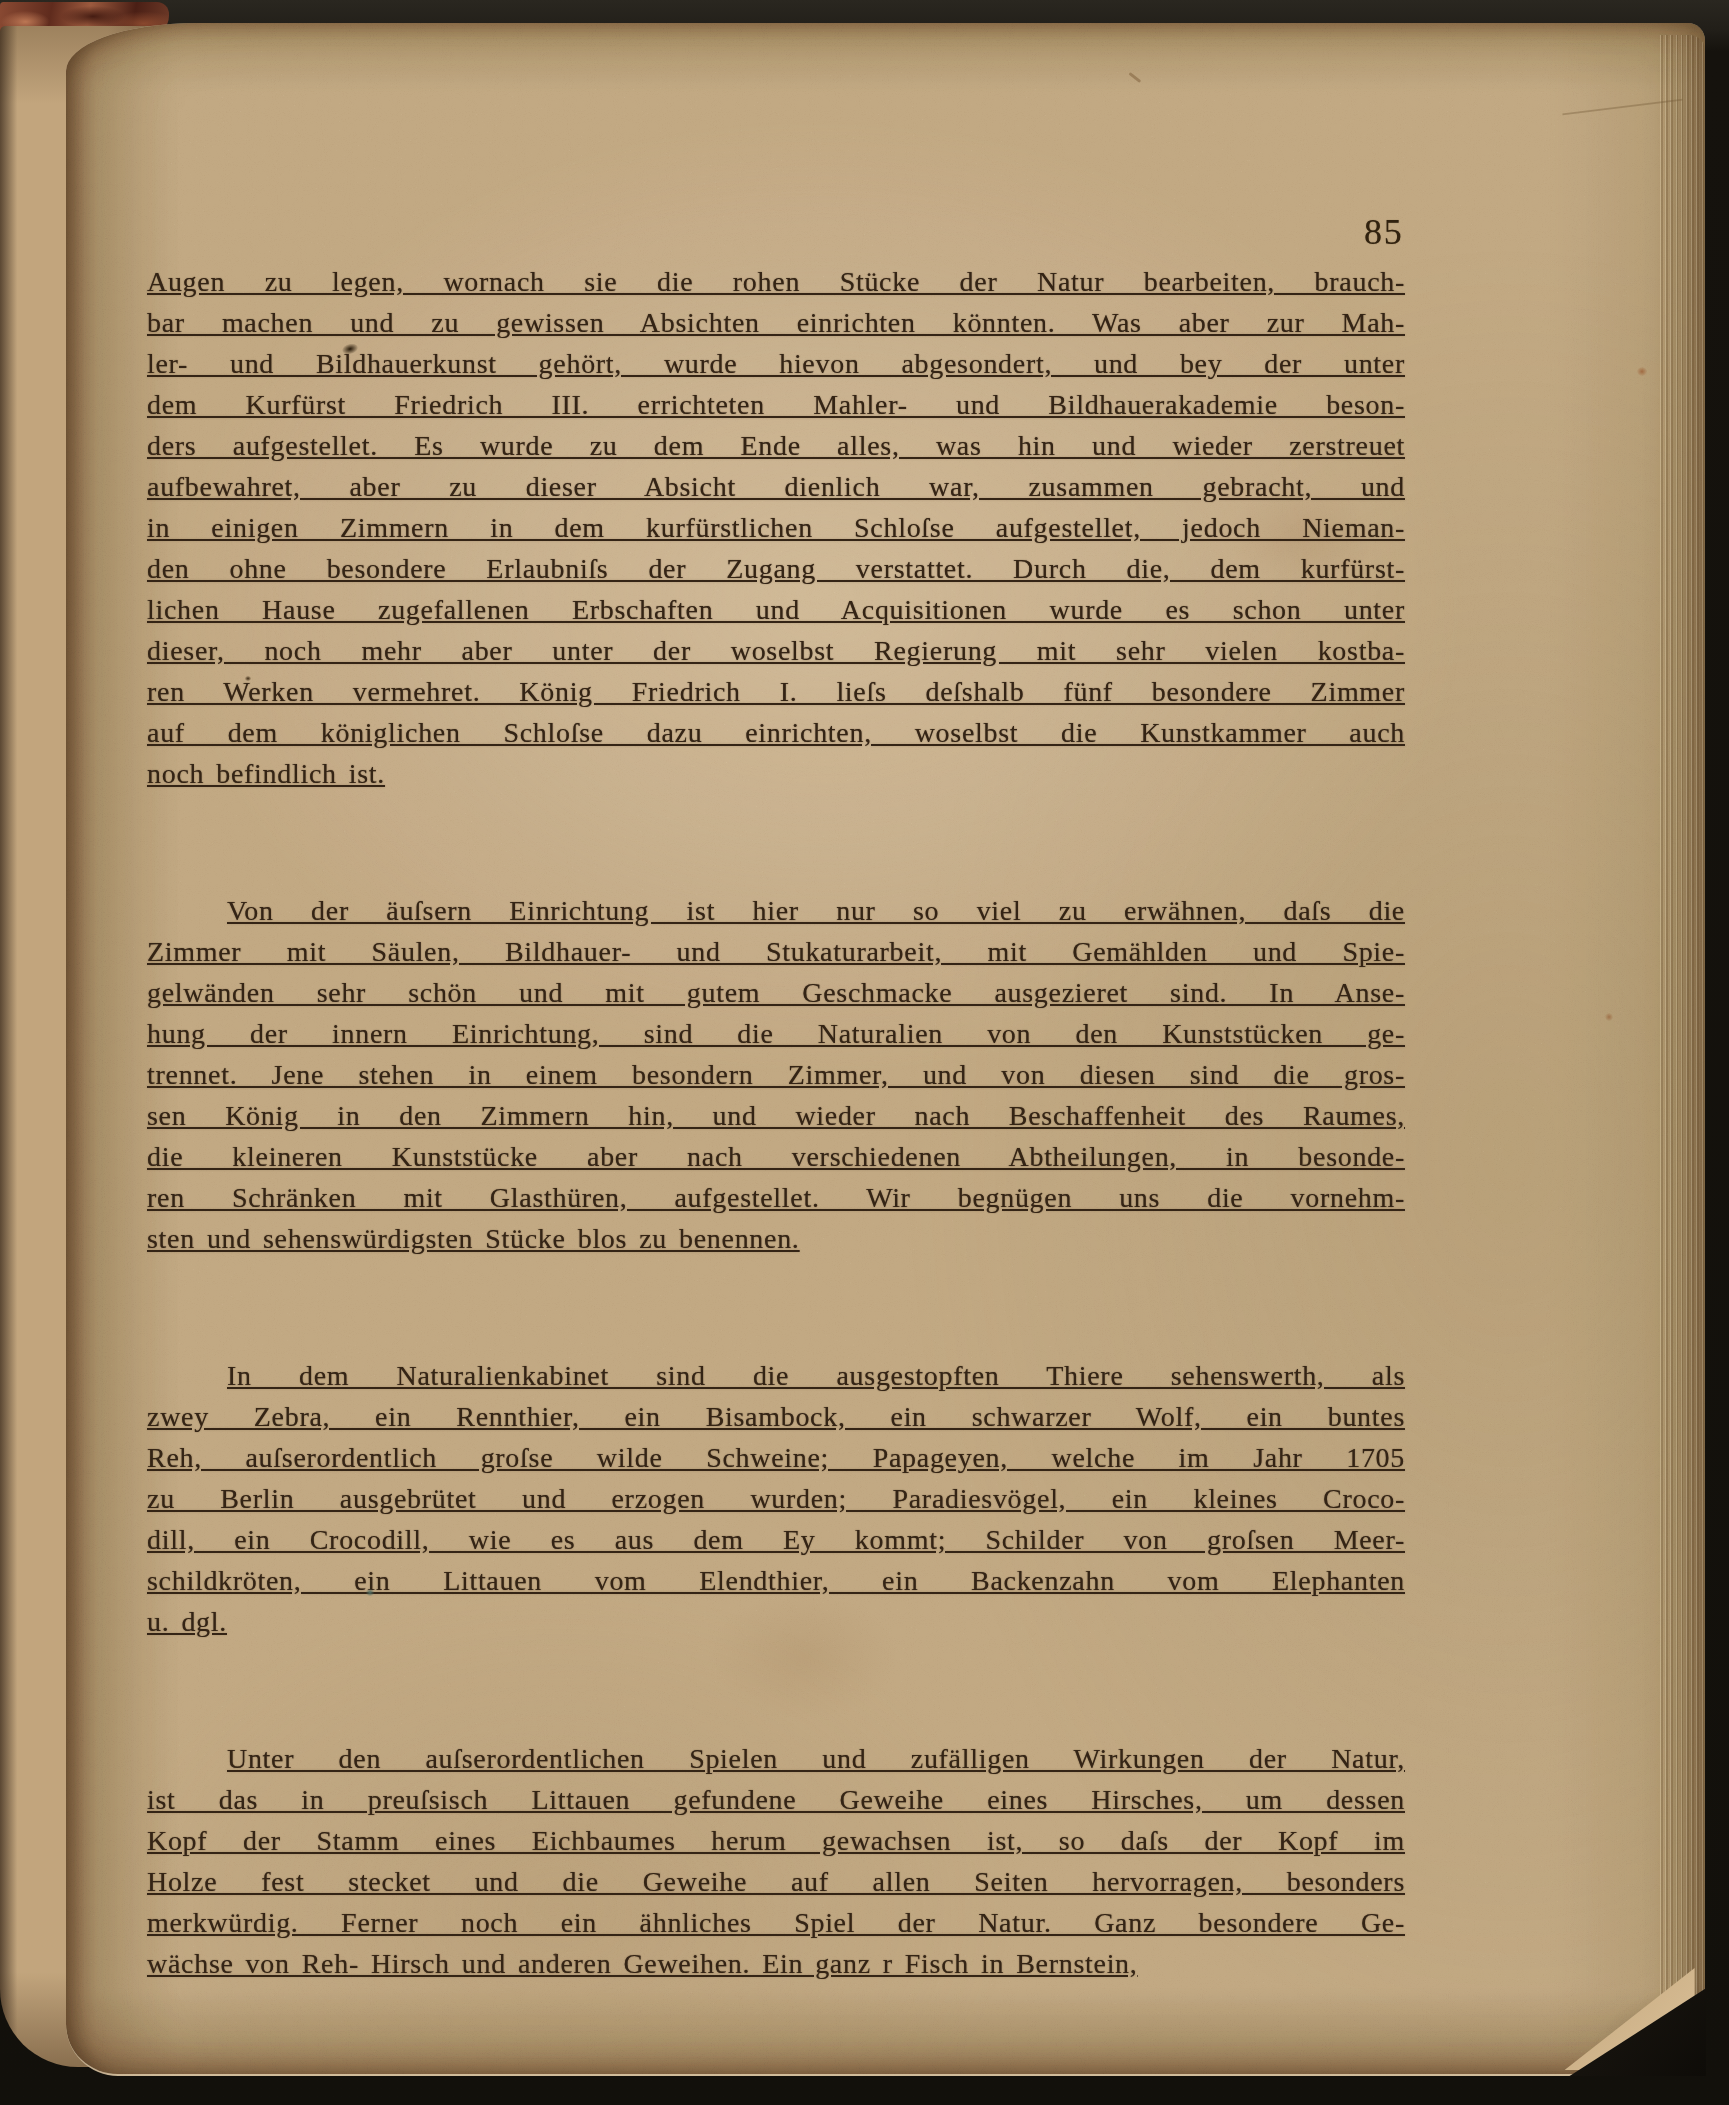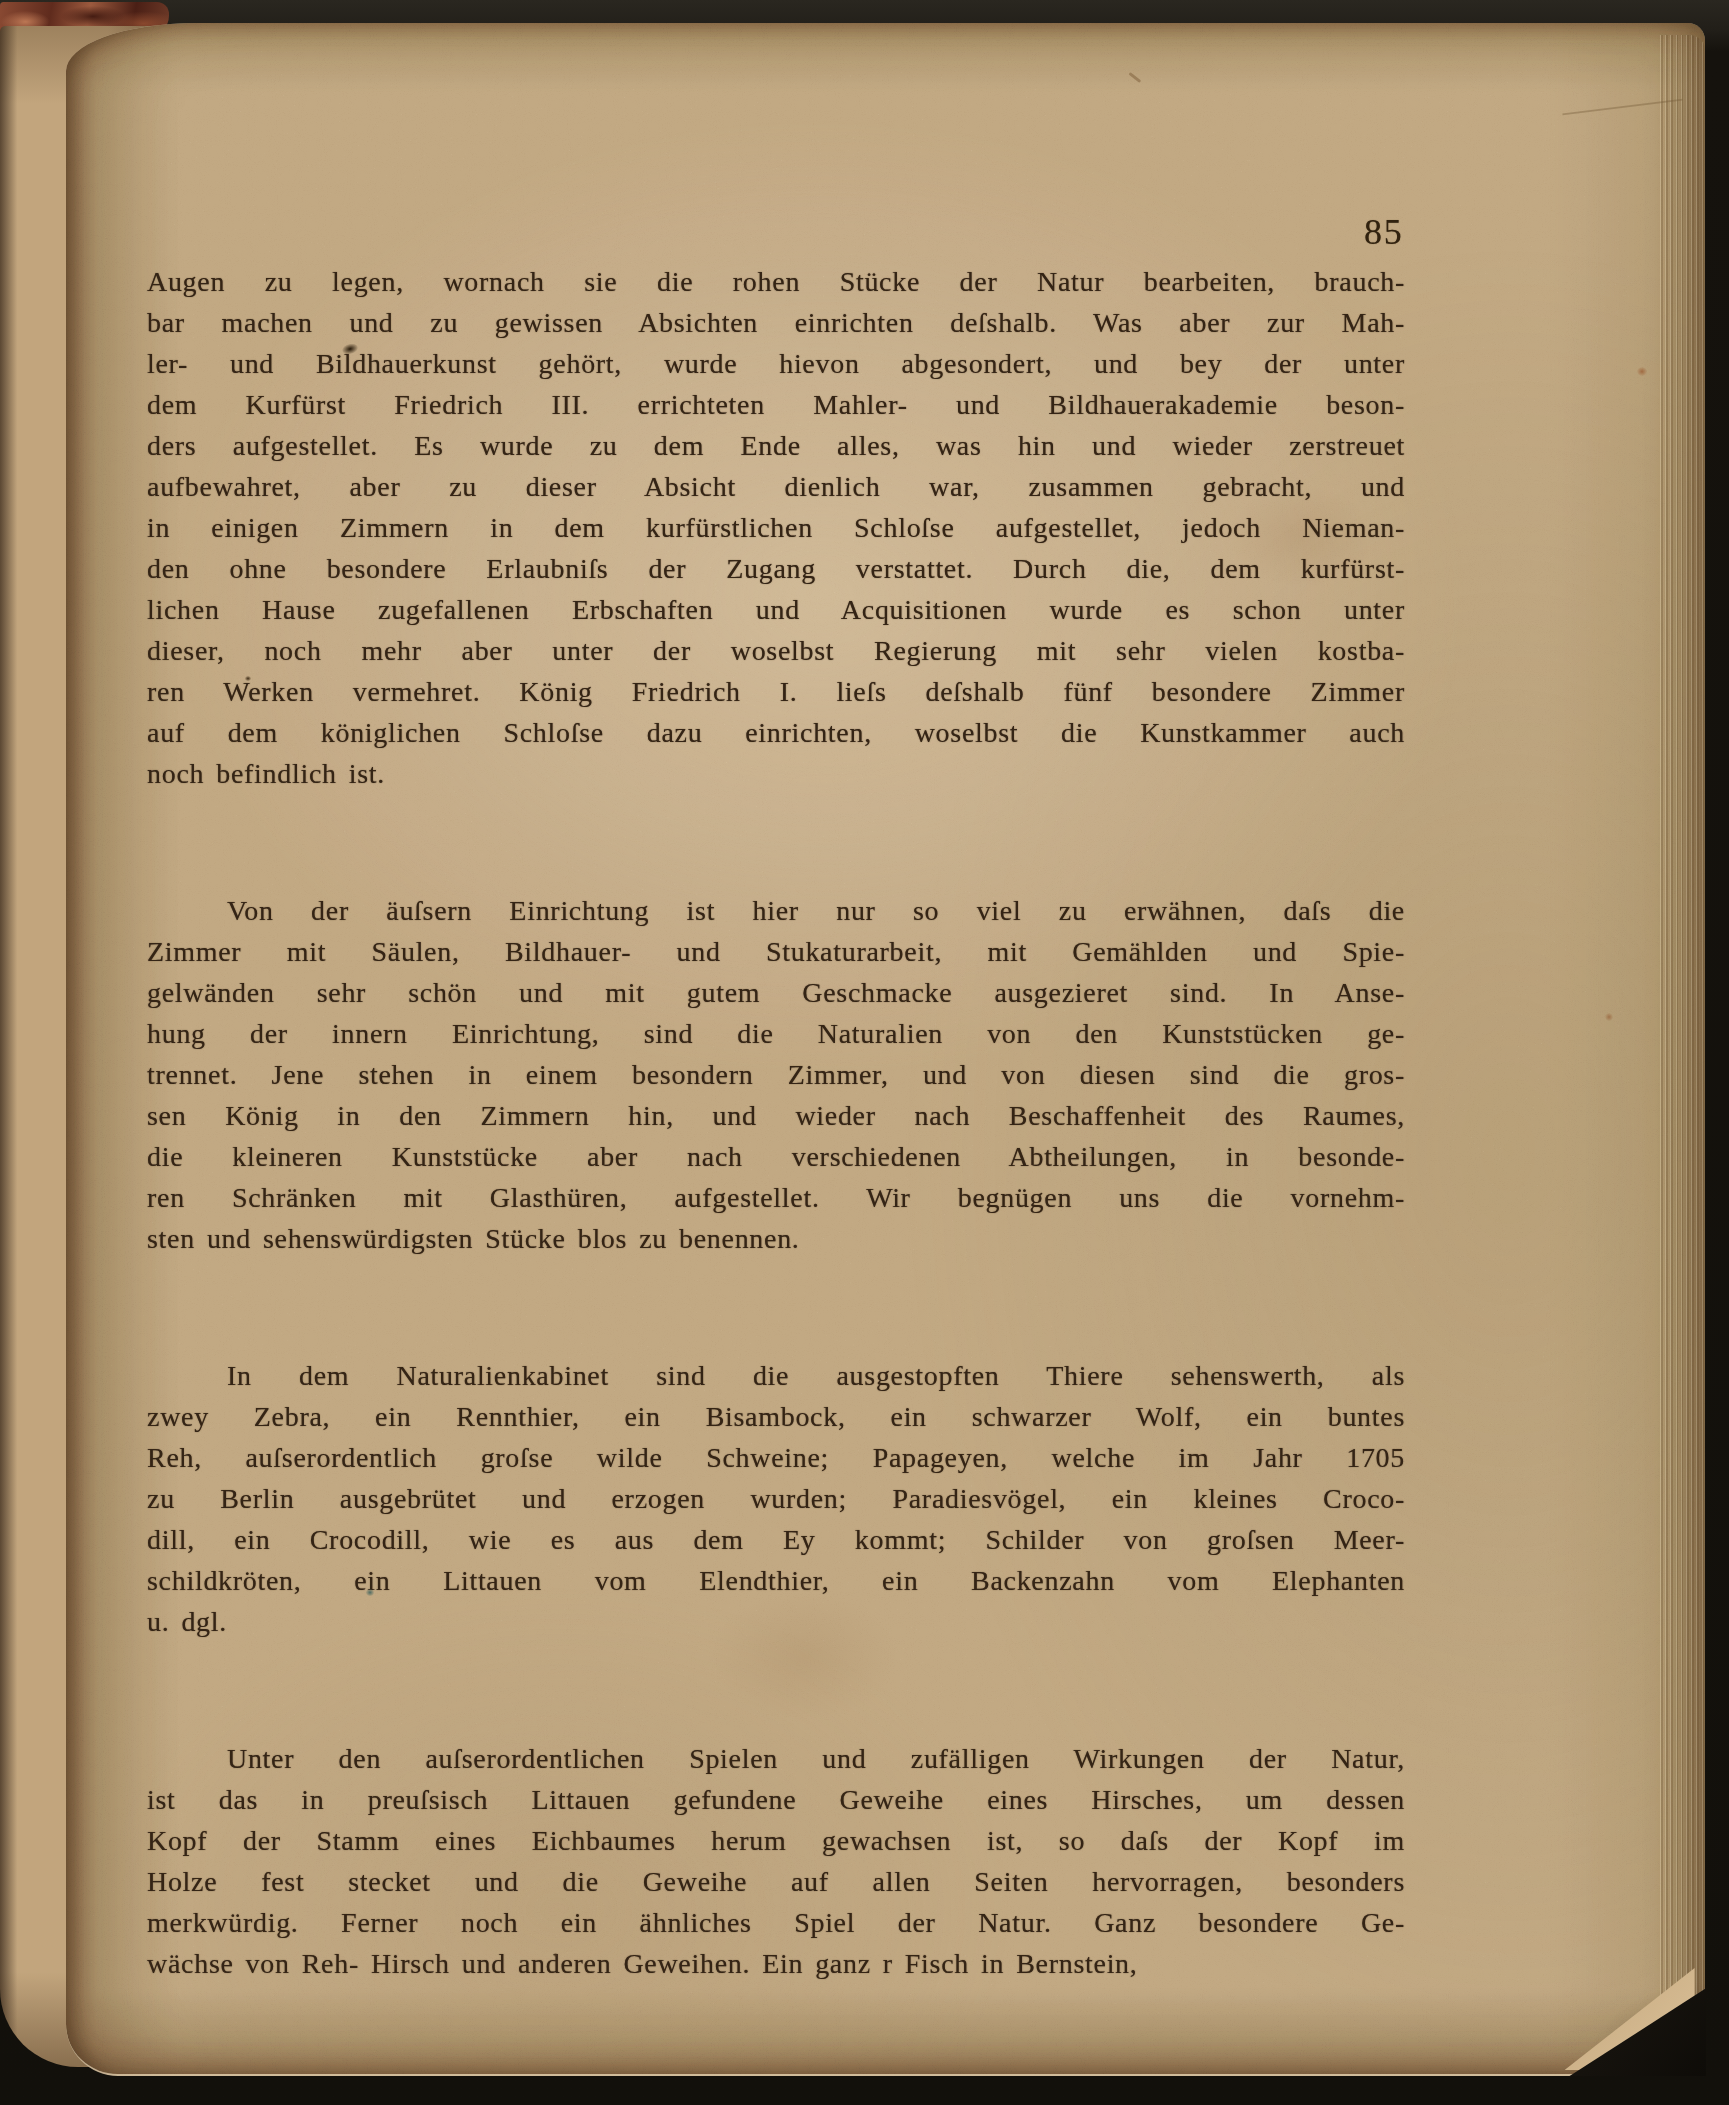--- a/index.html
+++ b/index.html
@@ -121,21 +121,21 @@
     font-size:28px;
     letter-spacing:0.7px;word-spacing:4.3px;
     text-shadow:0 0 0.9px rgba(52,36,21,.5), 0 0 1.7px rgba(52,36,21,.18);
     z-index:5;
   }
   .para{margin:0;}
   .para + .para{margin-top:96px;}
   .para.indent .line:first-child{text-indent:80px;}
   .line{
     height:41px;line-height:41px;white-space:nowrap;
-    text-align:justify;text-align-last:justify;
+    text-align:justify;text-align-last:justify;text-decoration:underline;
   }
   .line.short{text-align-last:left;white-space:normal;}
 </style>
 </head>
 <body>
 
 <div class="scan">
 
   <div class="leather"></div>
   <div class="left-edge"></div>
@@ -172,21 +172,21 @@
   <div class="stain rust-a" style="z-index:6"></div>
   <div class="stain rust-b" style="z-index:6"></div>
   <div class="stain fiber" style="z-index:6"></div>
   <div class="stain blotch-a" style="z-index:4"></div>
   <div class="stain blotch-b" style="z-index:4"></div>
 
   <div class="pagenum">85</div>
   <div class="text-block">
       <div class="para">
         <div class="line">Augen zu legen, wornach sie die rohen Stücke der Natur bearbeiten, brauch-</div>
-        <div class="line">bar machen und zu gewissen Absichten einrichten deſshalb. Was aber zur Mah-</div>
+        <div class="line">bar machen und zu gewissen Absichten einrichten könnten. Was aber zur Mah-</div>
         <div class="line">ler- und Bildhauerkunst gehört, wurde hievon abgesondert, und bey der unter</div>
         <div class="line">dem Kurfürst Friedrich III. errichteten Mahler- und Bildhauerakademie beson-</div>
         <div class="line">ders aufgestellet. Es wurde zu dem Ende alles, was hin und wieder zerstreuet</div>
         <div class="line">aufbewahret, aber zu dieser Absicht dienlich war, zusammen gebracht, und</div>
         <div class="line">in einigen Zimmern in dem kurfürstlichen Schloſse aufgestellet, jedoch Nieman-</div>
         <div class="line">den ohne besondere Erlaubniſs der Zugang verstattet. Durch die, dem kurfürst-</div>
         <div class="line">lichen Hause zugefallenen Erbschaften und Acquisitionen wurde es schon unter</div>
         <div class="line">dieser, noch mehr aber unter der woselbst Regierung mit sehr vielen kostba-</div>
         <div class="line">ren Werken vermehret. König Friedrich I. lieſs deſshalb fünf besondere Zimmer</div>
         <div class="line">auf dem königlichen Schloſse dazu einrichten, woselbst die Kunstkammer auch</div>

